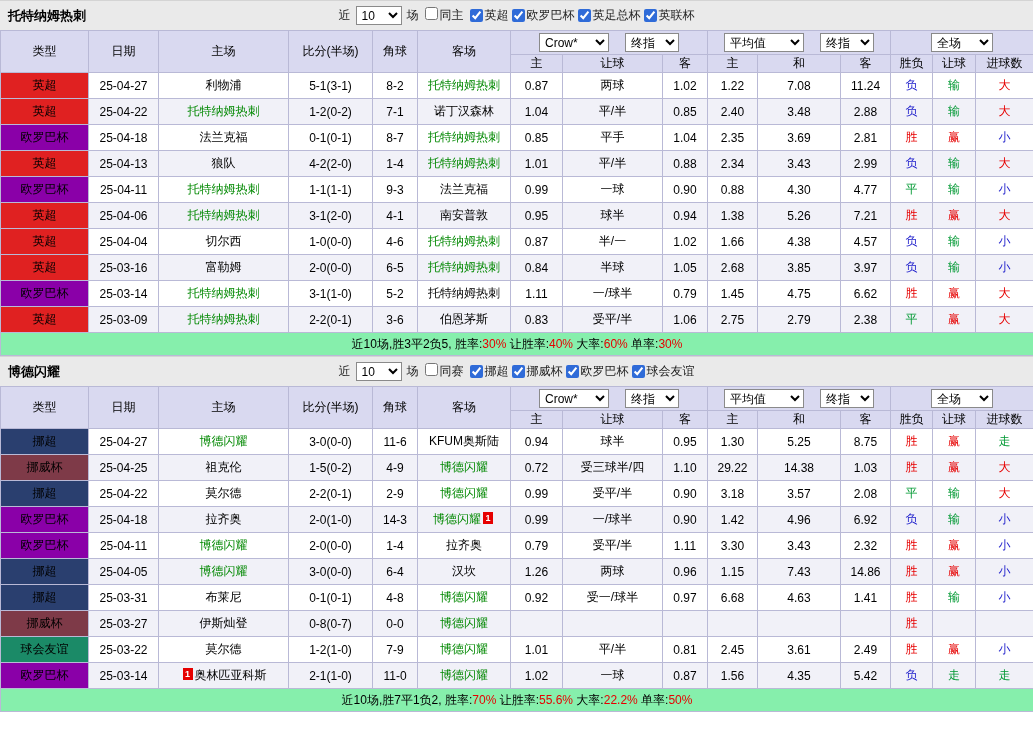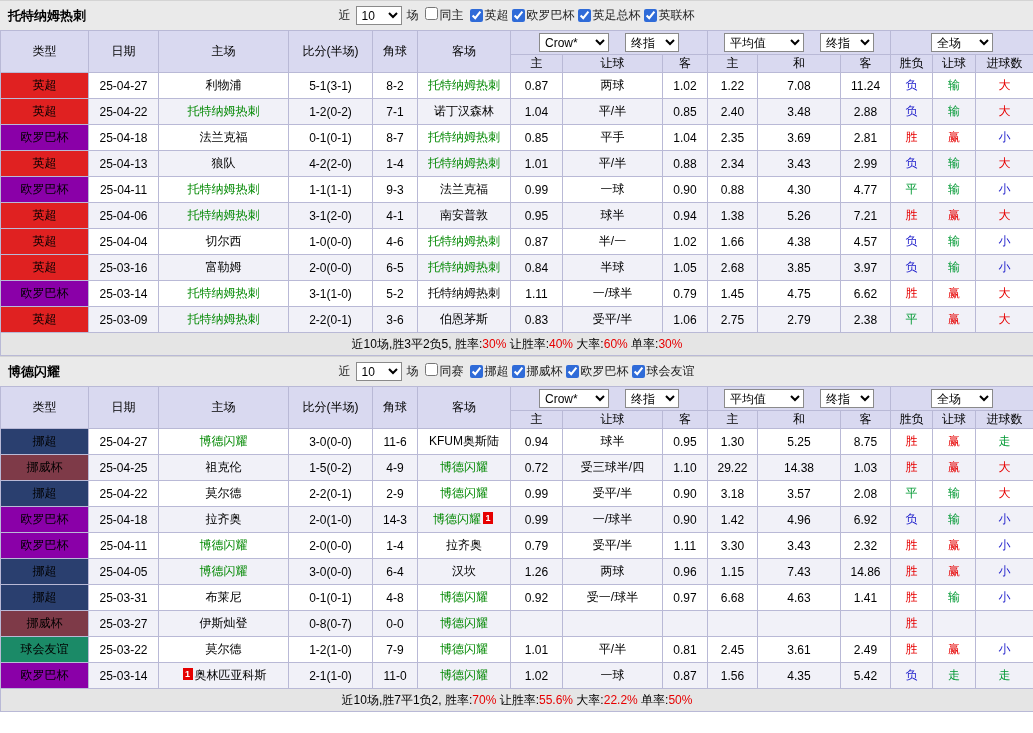--- a/index.html
+++ b/index.html
@@ -23,21 +23,21 @@
   .grid th,.grid td{border:1px solid #b9b9d6;text-align:center;font-size:12px;padding:0;overflow:hidden;white-space:nowrap}
   .grid thead th{background:#d9d9f0;font-weight:normal;color:#000}
   .grid thead tr.hrow1 th{height:23px}
   .grid thead tr.hrow2 th{height:14px}
   .grid tbody td{height:25px;color:#000}
   .grid tbody tr:nth-child(even) td{background:#f1f1f8}
   td.lg{color:#fff}
   .focus{color:#008800}
   td.score{color:#e60000}
   .card{display:inline-block;min-width:10px;height:12px;line-height:12px;background:#e60000;color:#fff;font-size:9px;font-weight:bold;margin:0 2px;vertical-align:2px;text-align:center}
-  td.summary{height:22px;background:#e5e5e5;color:#000}
+  td.summary{height:22px;background:#86efac;color:#000}
   .pct{color:#e60000}
   .selwrap{display:flex;justify-content:center;gap:16px;align-items:center}
 </style>
 </head>
 <body>
 
 <div>
 
 
   <div class="section">

